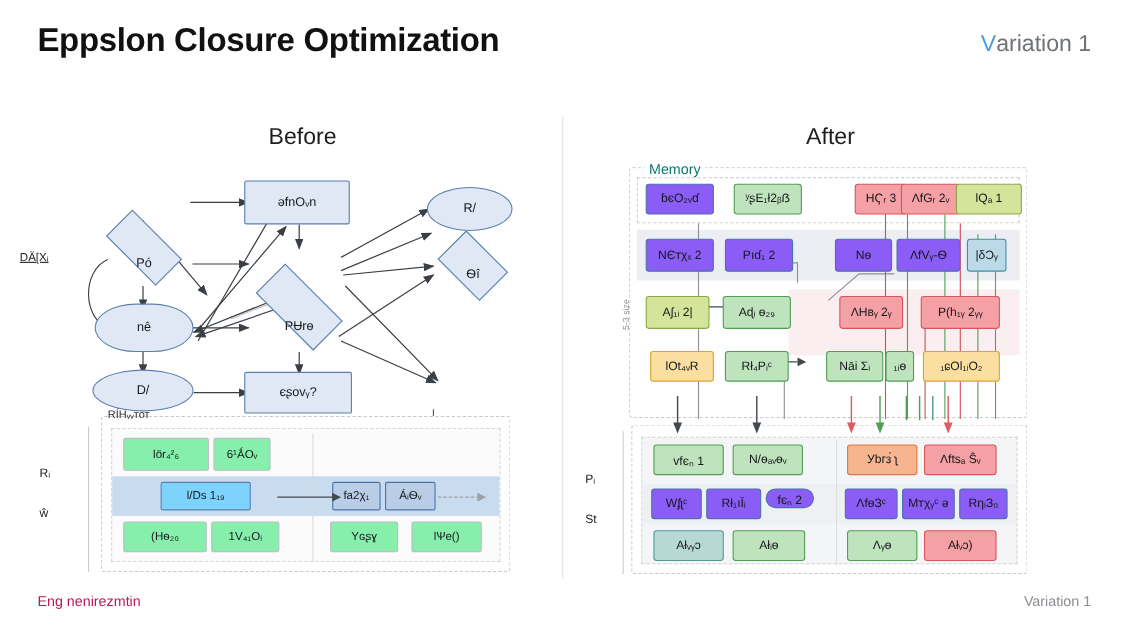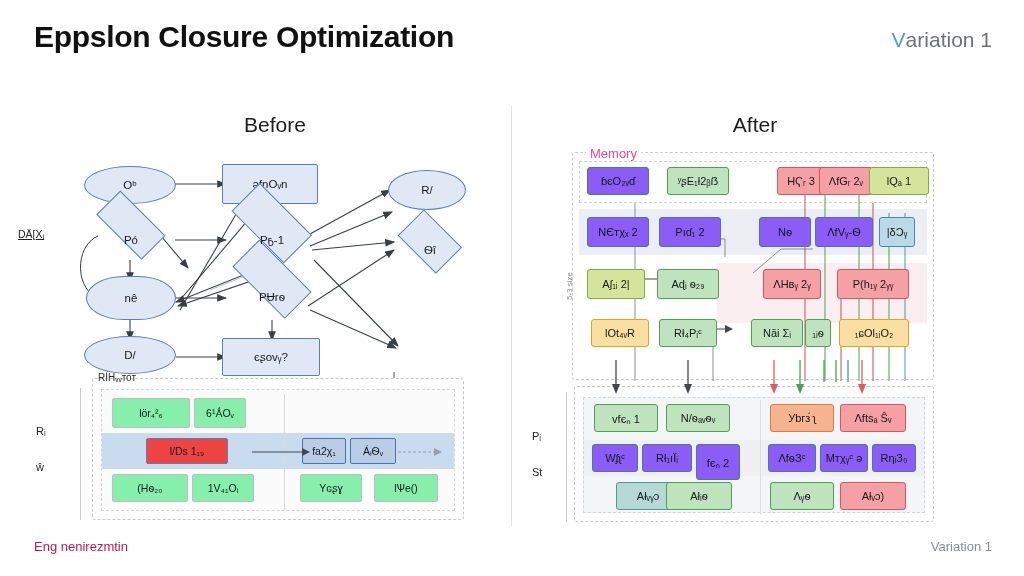--- a/index.html
+++ b/index.html
@@ -95,30 +95,30 @@
     position:absolute;
     box-sizing:border-box;
     display:flex;align-items:center;justify-content:center;
     font-size:10.5px;color:#15181c;
     border-radius:2px;
     white-space:nowrap;
     overflow:hidden;
   }
   .chip.grey{background:#86efac;border:1.1px solid #bcbfc3;}
   .chip.blue{background:#b9cde6;border:1.3px solid #4a73ab;}
-  .chip.bluelt{background:#ef4444;border:1.2px solid #5b7fb0;}
+  .chip.bluelt{background:#7dd3fc;border:1.2px solid #5b7fb0;}
 
   
   .memory-panel{
     position:absolute;
     border:1.2px dashed #c9cbce;border-radius:3px;
     box-sizing:border-box;background:#ffffff;
   }
   .memory-label{
-    position:absolute;font-size:13px;color:#ec4899;background:#fff;
+    position:absolute;font-size:13px;color:#0f766e;background:#fff;
     padding:0 4px;white-space:nowrap;text-align:right;
   }
   .mband{position:absolute;left:6px;right:6px;box-sizing:border-box;}
   .mband.lavender{background:#eceef4;}
   .mband.pinkband{background:#fbeef0;}
   .mband.dashed{border:1px dashed #cfd2d6;}
 
   .mchip{
     position:absolute;box-sizing:border-box;
     display:flex;align-items:center;justify-content:center;
@@ -213,41 +213,34 @@
       <g stroke="#3a3f45" stroke-width="1.0" fill="none">
 
         <path d="M38 86 C14 96 14 142 42 150" marker-end="url(#ah)"></path>
 
         <path d="M150 140 L205 118" stroke="#b9bcc0"></path>
 
         <line x1="334" y1="222" x2="334" y2="236" stroke="#555"></line>
       </g>
     </svg>
 
-    <div class="node ellipse" style="left:24px;top:16px;width:92px;height:38px;">
-      <span>Oᵇ</span>
-    </div>
 
     <div class="node rect" style="left:162px;top:14px;width:96px;height:40px;">
       <span>ǝfnOᵥn</span>
     </div>
 
     <div class="node ellipse" style="left:328px;top:20px;width:78px;height:40px;">
       <span>R/</span>
     </div>
 
     <div class="node diamond" style="left:26px;top:66px;width:90px;height:48px;">
       <span class="dshape"></span>
       <span class="dlabel">Pó</span>
     </div>
 
-    <div class="node diamond" style="left:160px;top:62px;width:104px;height:56px;">
-      <span class="dshape"></span>
-      <span class="dlabel">Pҕ-1</span>
-    </div>
 
     <div class="node diamond" style="left:332px;top:74px;width:76px;height:52px;">
       <span class="dshape"></span>
       <span class="dlabel">Ѳî</span>
     </div>
 
     <div class="node diamond" style="left:160px;top:120px;width:104px;height:54px;">
       <span class="dshape"></span>
       <span class="dlabel">PɄrѳ</span>
     </div>
@@ -372,26 +365,26 @@
       <div class="band" style="top:42px;height:36px;background:#eef0f2;"></div>
       <div class="vline grey" style="left:176px;top:2px;height:114px;background:#dcdee1;"></div>
 
       <div class="mchip green" style="left:10px;top:6px;width:64px;height:28px;">vfєₙ 1</div>
       <div class="mchip green" style="left:82px;top:6px;width:64px;height:28px;">N/ѳₐᵥѳᵥ</div>
       <div class="mchip orange" style="left:186px;top:6px;width:64px;height:28px;">Уbгз́ ʅ</div>
       <div class="mchip red" style="left:256px;top:6px;width:66px;height:28px;">Λftѕₐ Ŝᵥ</div>
 
       <div class="mchip blue" style="left:8px;top:46px;width:46px;height:28px;">Wʄʅᶜ</div>
       <div class="mchip blue" style="left:58px;top:46px;width:50px;height:28px;">Rł₁ıÏᵢ</div>
-      <div class="mchip blue" style="left:112px;top:46px;width:44px;height:36px;">fєₙ 2</div>
+      <div class="mchip blue" style="left:112px;top:46px;width:44px;height:18px;border-radius:13px;">fєₙ 2</div>
       <div class="mchip blue" style="left:184px;top:46px;width:48px;height:28px;">ΛfѳЗᶜ</div>
       <div class="mchip blue" style="left:236px;top:46px;width:48px;height:28px;">Mтχᵧᶜ ǝ</div>
       <div class="mchip blue" style="left:288px;top:46px;width:44px;height:28px;">RηᵢЗ₀</div>
 
-      <div class="mchip teal" style="left:10px;top:84px;width:64px;height:28px;margin-left:22px;">Ałᵥᵧɔ</div>
+      <div class="mchip teal" style="left:10px;top:84px;width:64px;height:28px;">Ałᵥᵧɔ</div>
       <div class="mchip green" style="left:82px;top:84px;width:66px;height:28px;">Ałᵢѳ</div>
       <div class="mchip green" style="left:186px;top:84px;width:64px;height:28px;">Λᵧѳ</div>
       <div class="mchip red" style="left:256px;top:84px;width:66px;height:28px;">Ałᵥɔ)</div>
     </div>
   </div>
 
   <svg style="position:absolute;left:574px;top:360px;" width="360" height="36">
     <g stroke-width="1.3" fill="none">
       <g stroke="#43484e">
         <line x1="42" y1="0" x2="42" y2="26"></line>

